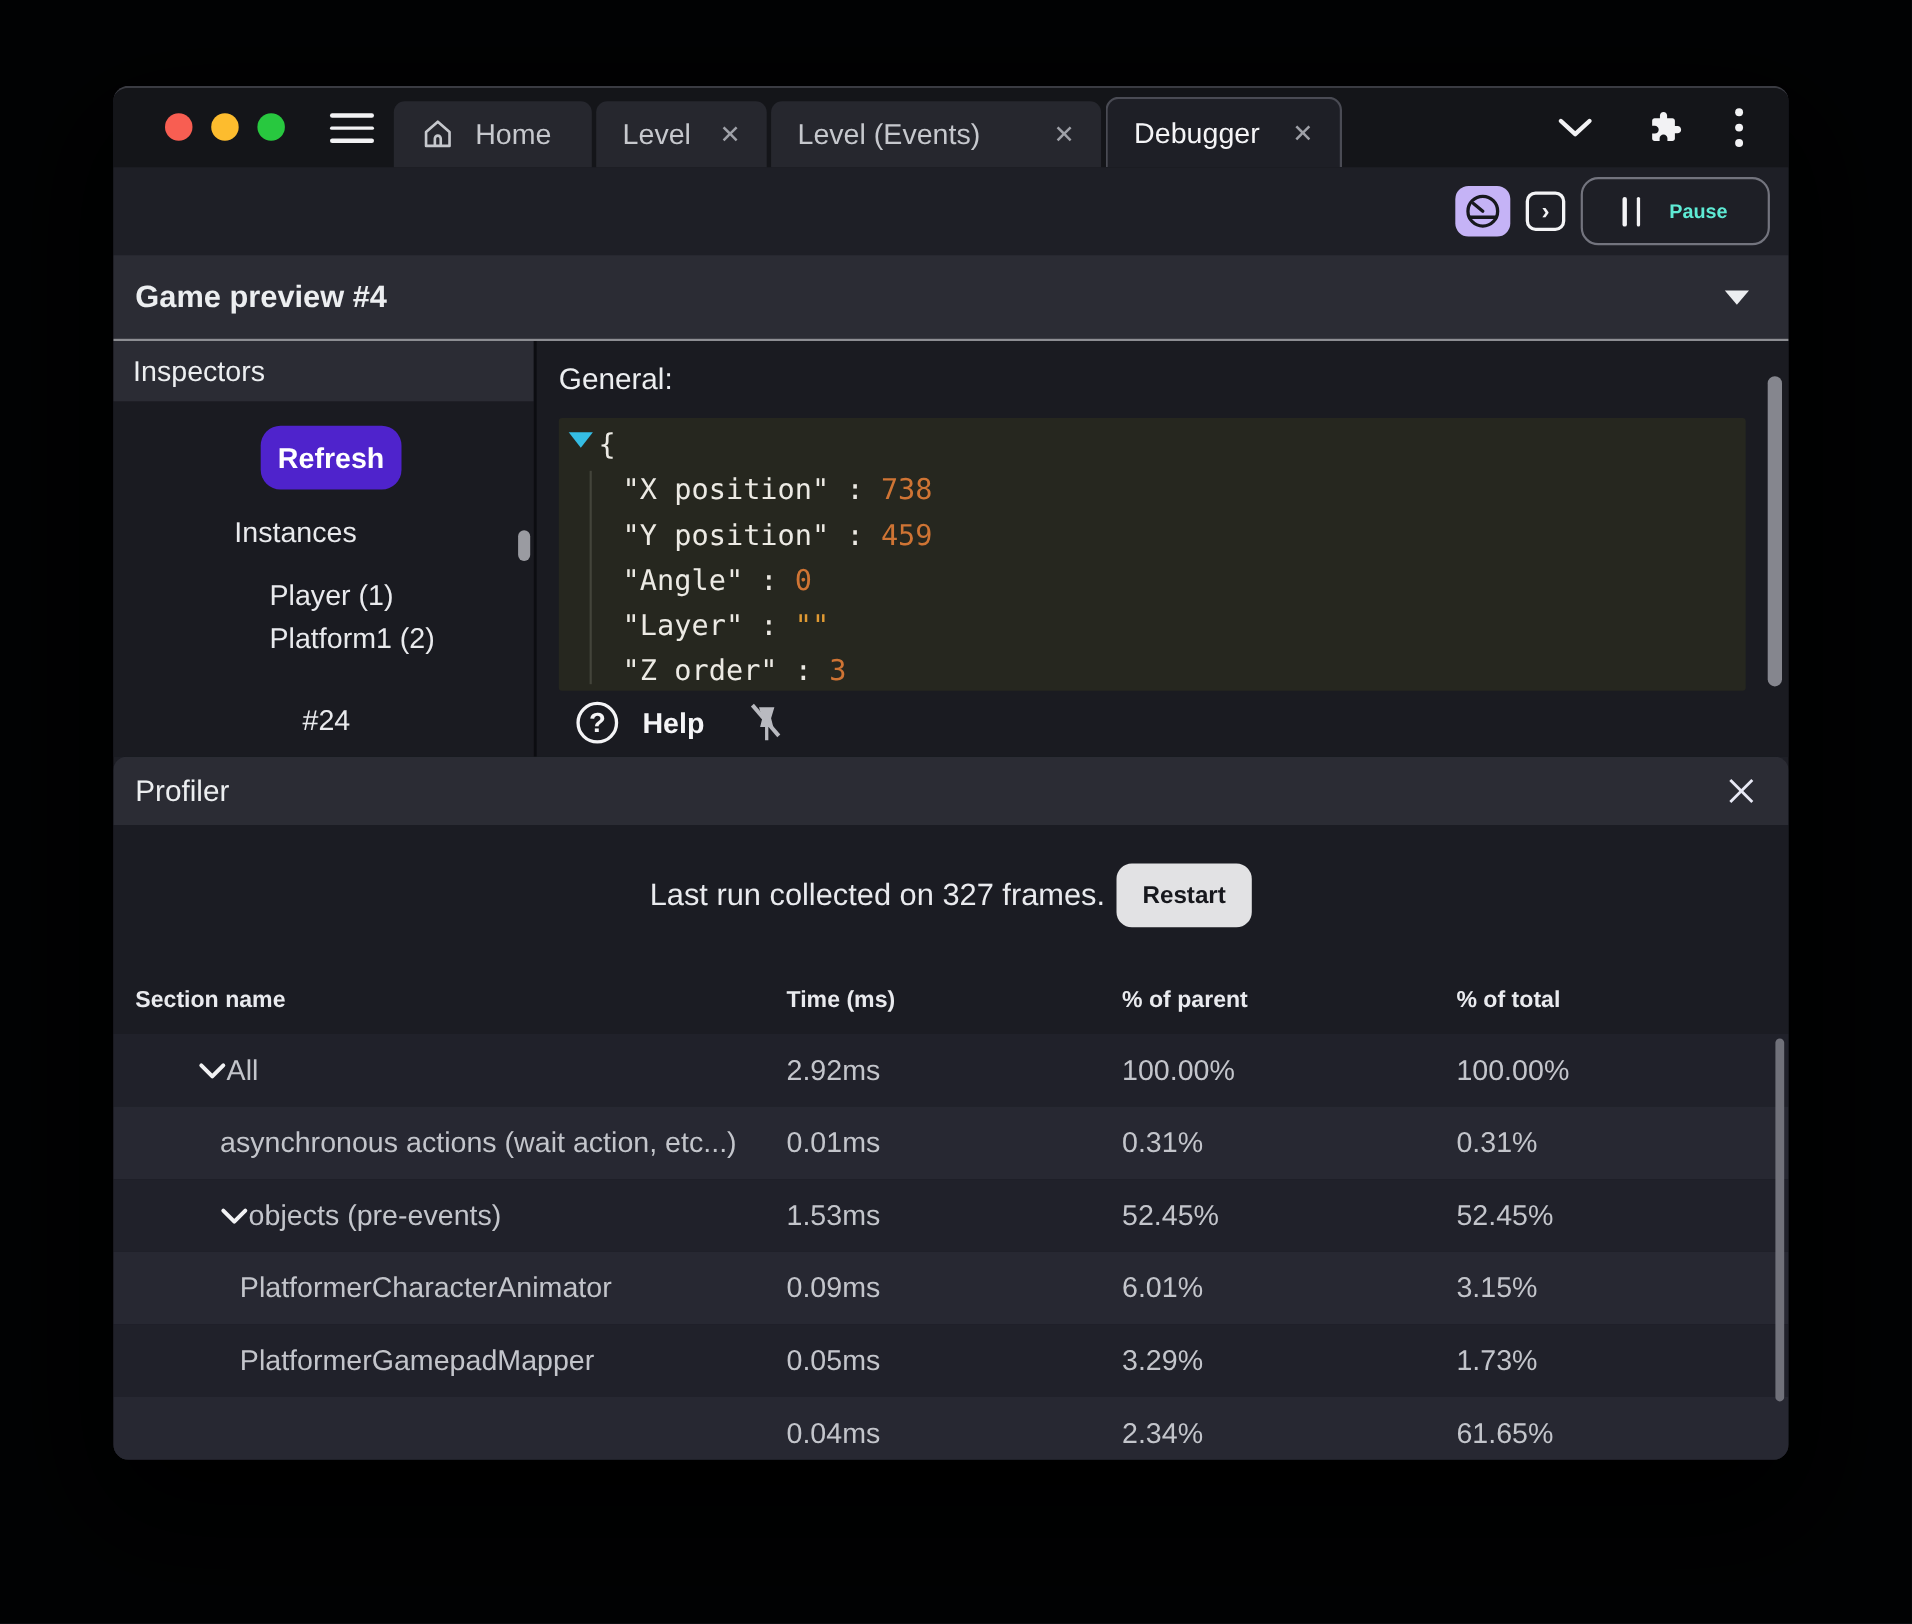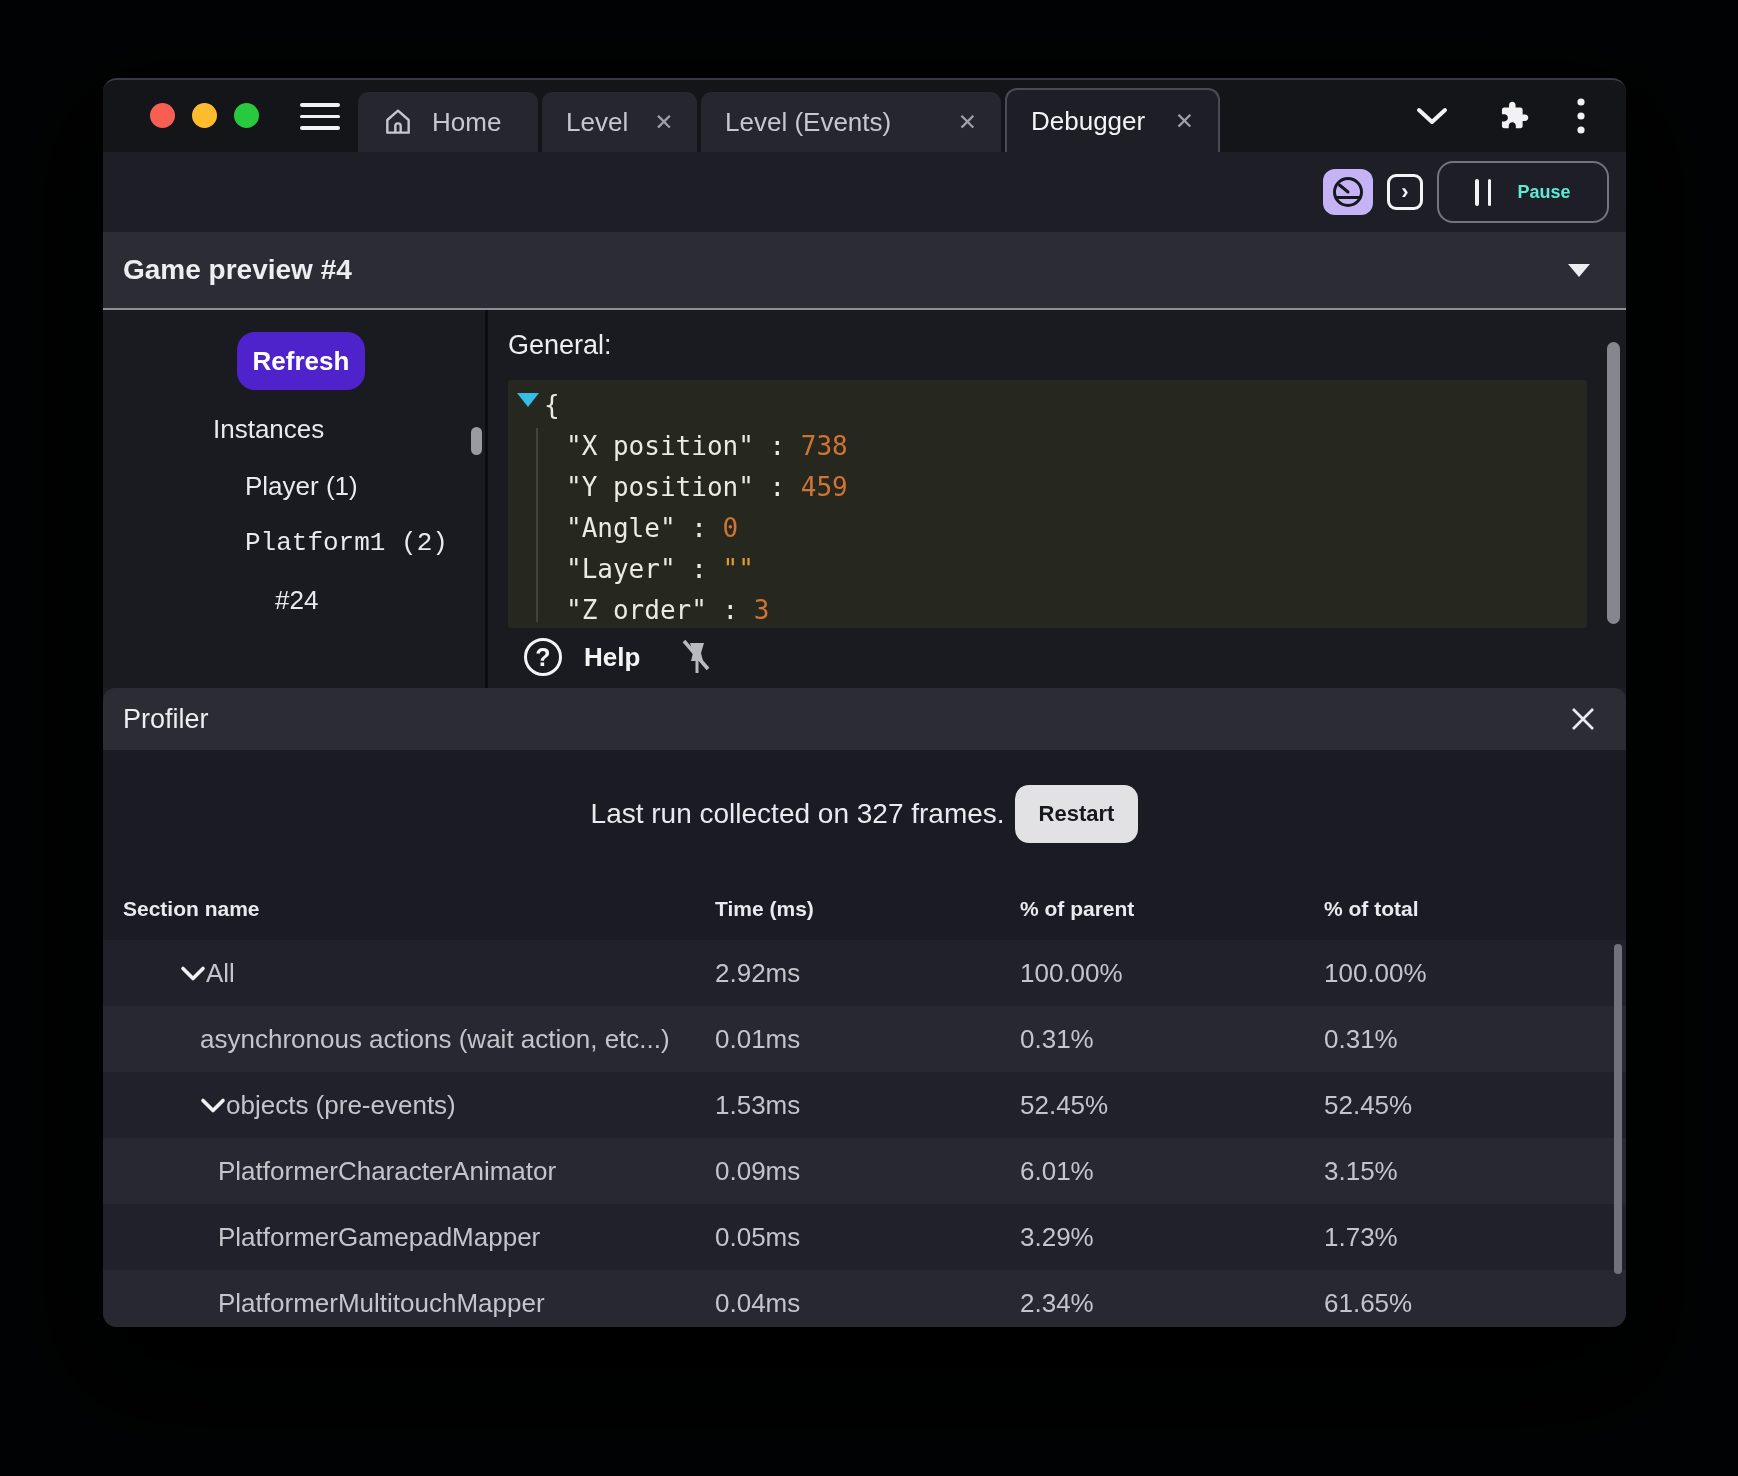--- a/index.html
+++ b/index.html
@@ -69,21 +69,21 @@
   .left-panel { width:385px; flex:none; display:flex; flex-direction:column; border-right:3px solid #0c0d11; }
   .left-panel .panel-header { height:55px; background:#2b2c34; display:flex; align-items:center; padding-left:18px;
     color:#eceef0; font-size:26px; }
   .left-panel .panel-body { flex:1; background:#1a1b21; position:relative; }
   .refresh-btn { position:absolute; left:134px; top:22px; width:128px; height:58px;
     background:#4f23cc; border:none; border-radius:18px; color:#fff; font-weight:bold; font-size:26px;
     font-family:"Liberation Sans", sans-serif; cursor:pointer; }
   .tree-item { position:absolute; color:#e9eaed; font-size:26px; cursor:pointer; white-space:nowrap; }
   .ti-0 { left:110px; top:104px; }
   .ti-1 { left:142px; top:161px; }
-  .ti-2 { left:142px; top:218px;font-family:Liberation Mono, monospace; }
+  .ti-2 { left:142px; top:200px; }
   .ti-3 { left:172px; top:275px; }
   .lp-scrollbar { position:absolute; right:3px; top:117px; width:11px; height:28px; background:#9a9ba1; border-radius:6px; }
 
   .right-panel { flex:1; background:#1a1b21; position:relative; }
   .general-label { position:absolute; left:20px; top:20px; color:#eceef0; font-size:27px; }
   .code-block { position:absolute; left:20px; top:70px; width:1079px; height:248px;
     background:#26271f; border-radius:3px; padding-top:5px; overflow:hidden; }
   .collapse-tri { position:absolute; left:9px; top:13px; width:0; height:0;
     border-left:11px solid transparent; border-right:11px solid transparent; border-top:14px solid #35bde4; cursor:pointer; }
   .tree-guide { position:absolute; left:28px; top:48px; bottom:6px; width:2px; background:#43443a; }
@@ -208,20 +208,23 @@
     </div>
   </div>
 
   <div class="preview-bar">
     <span class="title">Game preview #4</span>
     <span class="caret-down"></span>
   </div>
 
   <div class="content-row">
     <div class="left-panel">
+      <div class="panel-header">
+        <span>Inspectors</span>
+      </div>
       <div class="panel-body">
         <button class="refresh-btn">Refresh</button>
         <div class="tree-item ti-0">Instances</div>
         <div class="tree-item ti-1">Player (1)</div>
         <div class="tree-item ti-2">Platform1 (2)</div>
         <div class="tree-item ti-3">#24</div>
         <div class="lp-scrollbar"></div>
       </div>
     </div>
 
@@ -325,23 +328,20 @@
       <div class="trow dark">
         <span class="col-name namecell nc-lv2">
           <span>PlatformerGamepadMapper</span>
         </span>
         <span class="col-time">0.05ms</span>
         <span class="col-par">3.29%</span>
         <span class="col-tot">1.73%</span>
       </div>
 
       <div class="trow lite">
-        <span class="col-name namecell nc-lv2">
-          <span>PlatformerMultitouchMapper</span>
-        </span>
         <span class="col-time">0.04ms</span>
         <span class="col-par">2.34%</span>
         <span class="col-tot">61.65%</span>
       </div>
 
       <div class="tbl-scrollbar"></div>
     </div>
   </div>
 
 </div>

